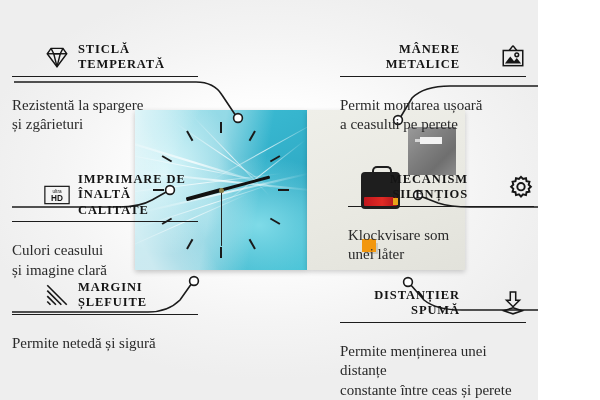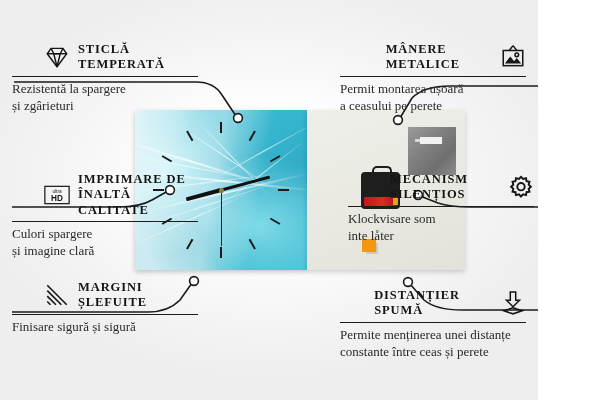--- a/index.html
+++ b/index.html
@@ -135,31 +135,31 @@
   .callout.right .head { flex-direction: row-reverse; }
   .title {
     font-size: 12.5px;
     font-weight: bold;
     letter-spacing: .9px;
     line-height: 1.22;
     color: #141414;
     text-transform: uppercase;
     white-space: pre-line;
   }
-  .callout.right .title { }
+  .callout.right .title { text-align: right; }
   .rule {
     height: 1px;
     background: #1c1c1c;
     margin-top: 3px;
   }
   .desc {
-    font-size: 13px;
+    font-size: 15px;
     color: #2a2a2a;
     line-height: 1.33;
-    margin-top: 3px;
+    margin-top: 19px;
     white-space: pre-line;
   }
   .callout.right .desc { text-align: left; }
   .icon { width: 26px; height: 26px; flex: 0 0 26px; color: #161616; padding-left: 32px; }
   .icon svg { display: block; width: 100%; height: 100%; }
 
   #connectors { position: absolute; inset: 0; pointer-events: none; }
 </style>
 </head>
 <body>
@@ -260,39 +260,39 @@
         <svg viewBox="0 0 30 24">
           <rect x="1" y="2" width="28" height="20" fill="none" stroke="currentColor" stroke-width="1.4"></rect>
           <text x="15" y="10" font-family="Liberation Sans, sans-serif" font-size="5.4" text-anchor="middle" fill="currentColor">ultra</text>
           <text x="15" y="19.5" font-family="Liberation Sans, sans-serif" font-size="9.5" font-weight="bold" text-anchor="middle" fill="currentColor">HD</text>
         </svg>
       </span>
       <span class="title">IMPRIMARE DE
 ÎNALTĂ CALITATE</span>
     </div>
     <div class="rule"></div>
-    <div class="desc">Culori spargere
+    <div class="desc">Culori ceasului
 și imagine clară</div>
   </div>
 
   <div class="callout left" style="left:12px; top:280px; width:186px;">
     <div class="head">
       <span class="icon">
         <svg viewBox="0 0 24 24" stroke="currentColor" stroke-width="1.5" fill="none">
           <path d="M3 3 L21 21"></path>
             <path d="M3 8 L16 21"></path>
             <path d="M3 13 L11 21"></path>
             <path d="M3 18 L6 21"></path>
         </svg>
       </span>
       <span class="title">MARGINI
 ȘLEFUITE</span>
     </div>
     <div class="rule"></div>
-    <div class="desc">Finisare sigură și sigură</div>
+    <div class="desc">Permite netedă și sigură</div>
   </div>
 
   <div class="callout right" style="right:12px; top:42px; width:186px;">
     <div class="head">
       <span class="icon">
         <svg viewBox="0 0 24 24" fill="none" stroke="currentColor" stroke-width="1.4">
           <path d="M12 1.5 L8.5 6 M12 1.5 L15.5 6"></path>
           <rect x="3" y="6" width="18" height="14"></rect>
           <path d="M4.5 18 L9.5 11.5 L13 16 L15.5 13 L19.5 18 Z" fill="currentColor" stroke="none"></path>
           <circle cx="15.5" cy="10" r="1.7"></circle>
@@ -315,21 +315,21 @@
                    L10.1 18.8 L7.4 19.5 L6.9 16.8 L4.2 16.3 L4.9 13.6 L2.9 11.7
                    L4.9 9.8 L4.2 7.1 L6.9 6.6 L7.4 3.9 L10.1 4.6 Z"></path>
           <circle cx="12" cy="11.7" r="3.4"></circle>
         </svg>
       </span>
       <span class="title">MECANISM
 SILENȚIOS</span>
     </div>
     <div class="rule"></div>
     <div class="desc">Klockvisare som
-inte låter</div>
+unei låter</div>
   </div>
 
   <div class="callout right" style="right:12px; top:288px; width:186px;">
     <div class="head">
       <span class="icon">
         <svg viewBox="0 0 24 24" fill="none" stroke="currentColor" stroke-width="1.4">
           <path d="M9.5 1.8 H14.5 V9.5 H18 L12 15.5 L6 9.5 H9.5 Z"></path>
           <path d="M12 16.4 L20.5 19.2 L12 22 L3.5 19.2 Z"></path>
         </svg>
       </span>

